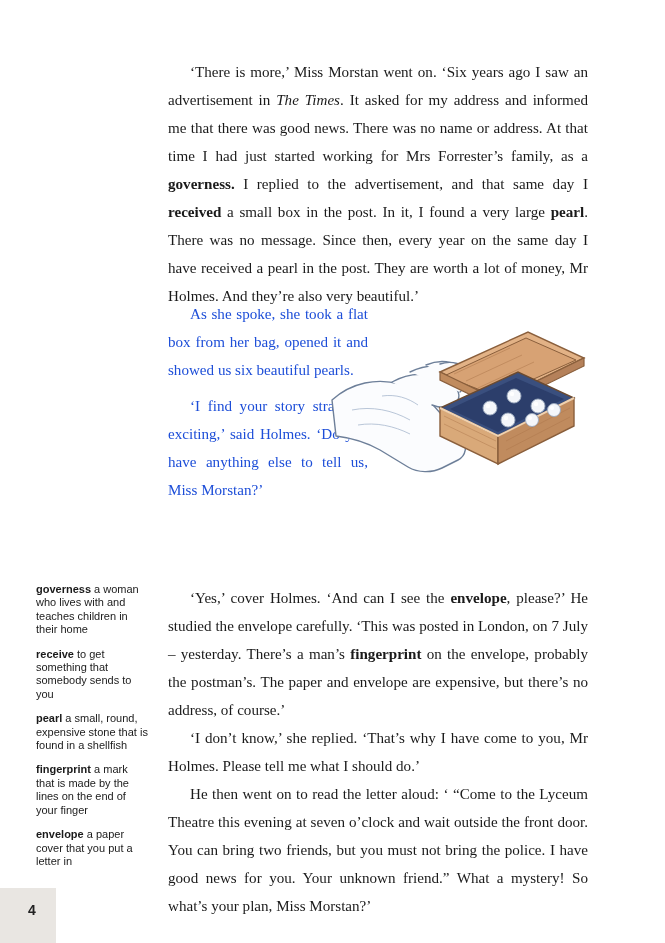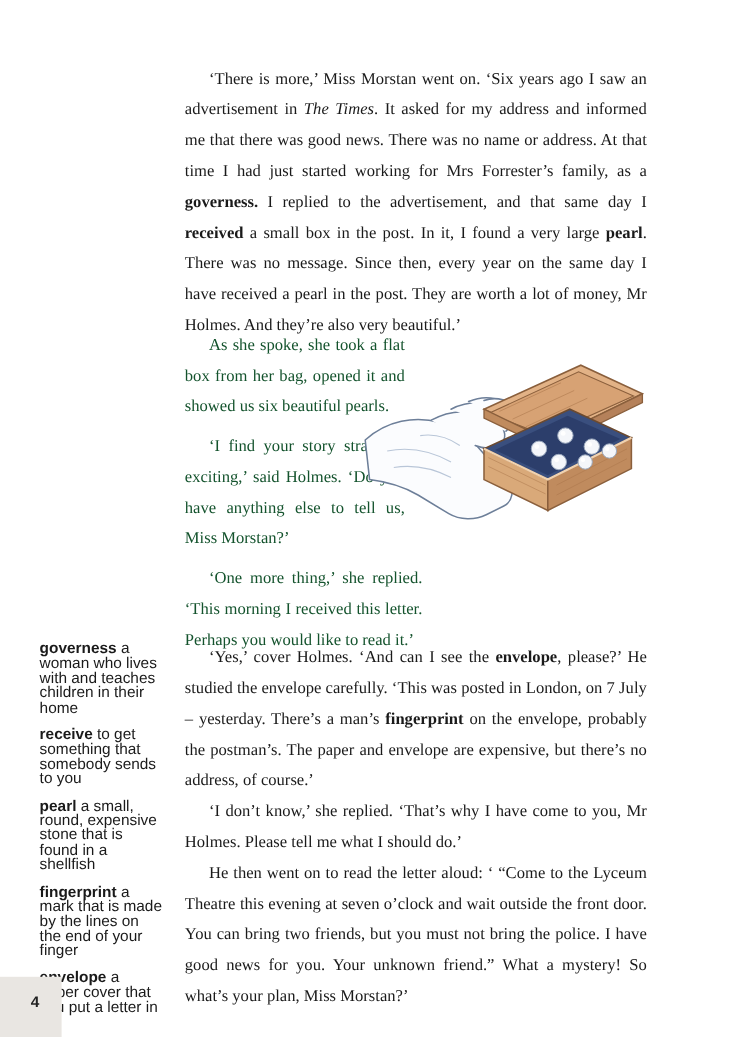--- a/index.html
+++ b/index.html
@@ -42,31 +42,31 @@
     position: absolute;
     left: 168px;
     width: 200px;
   }
   .wrap-block p {
     margin: 0;
     font-size: 15.1px;
     line-height: 28px;
     text-align: justify;
     text-indent: 22px;
-    color: #14532d;
+    color: #1d4ed8;
   }
 
   
   .glossary {
     position: absolute;
     left: 36px;
     top: 583px;
     width: 112px;
     font-family: "Liberation Sans", sans-serif;
-    font-size: 14px;
+    font-size: 11px;
     line-height: 13.4px;
     color: #1a1a1a;
   }
   .glossary .entry {
     margin-bottom: 11px;
   }
   .glossary .term {
     font-weight: bold;
   }
 
@@ -111,23 +111,20 @@
   </div>
 
   <div class="wrap-block" style="top:300px;">
     <p>As she spoke, she took a flat box from her bag, opened it and showed us six beautiful pearls.</p>
   </div>
 
   <div class="wrap-block" style="top:392px;">
     <p>‘I find your story strangely exciting,’ said Holmes. ‘Do you have anything else to tell us, Miss Morstan?’</p>
   </div>
 
-  <div class="wrap-block" style="top:512px; width:216px;">
-    <p>‘One more thing,’ she replied. ‘This morning I received this letter. Perhaps you would like to read it.’</p>
-  </div>
 
   <div class="content" style="top:584px;">
     <p>
       <span>‘Yes,’ cover Holmes. ‘And can I see the </span><b>envelope</b><span>, please?’ He studied the envelope carefully. ‘This was posted in London, on 7 July – yesterday. There’s a man’s </span><b>fingerprint</b><span> on the envelope, probably the postman’s. The paper and envelope are expensive, but there’s no address, of course.’</span>
     </p>
     <p>‘I don’t know,’ she replied. ‘That’s why I have come to you, Mr Holmes. Please tell me what I should do.’</p>
     <p>He then went on to read the letter aloud: ‘ “Come to the Lyceum Theatre this evening at seven o’clock and wait outside the front door. You can bring two friends, but you must not bring the police. I have good news for you. Your unknown friend.” What a mystery! So what’s your plan, Miss Morstan?’</p>
   </div>
 
   <div class="glossary">

